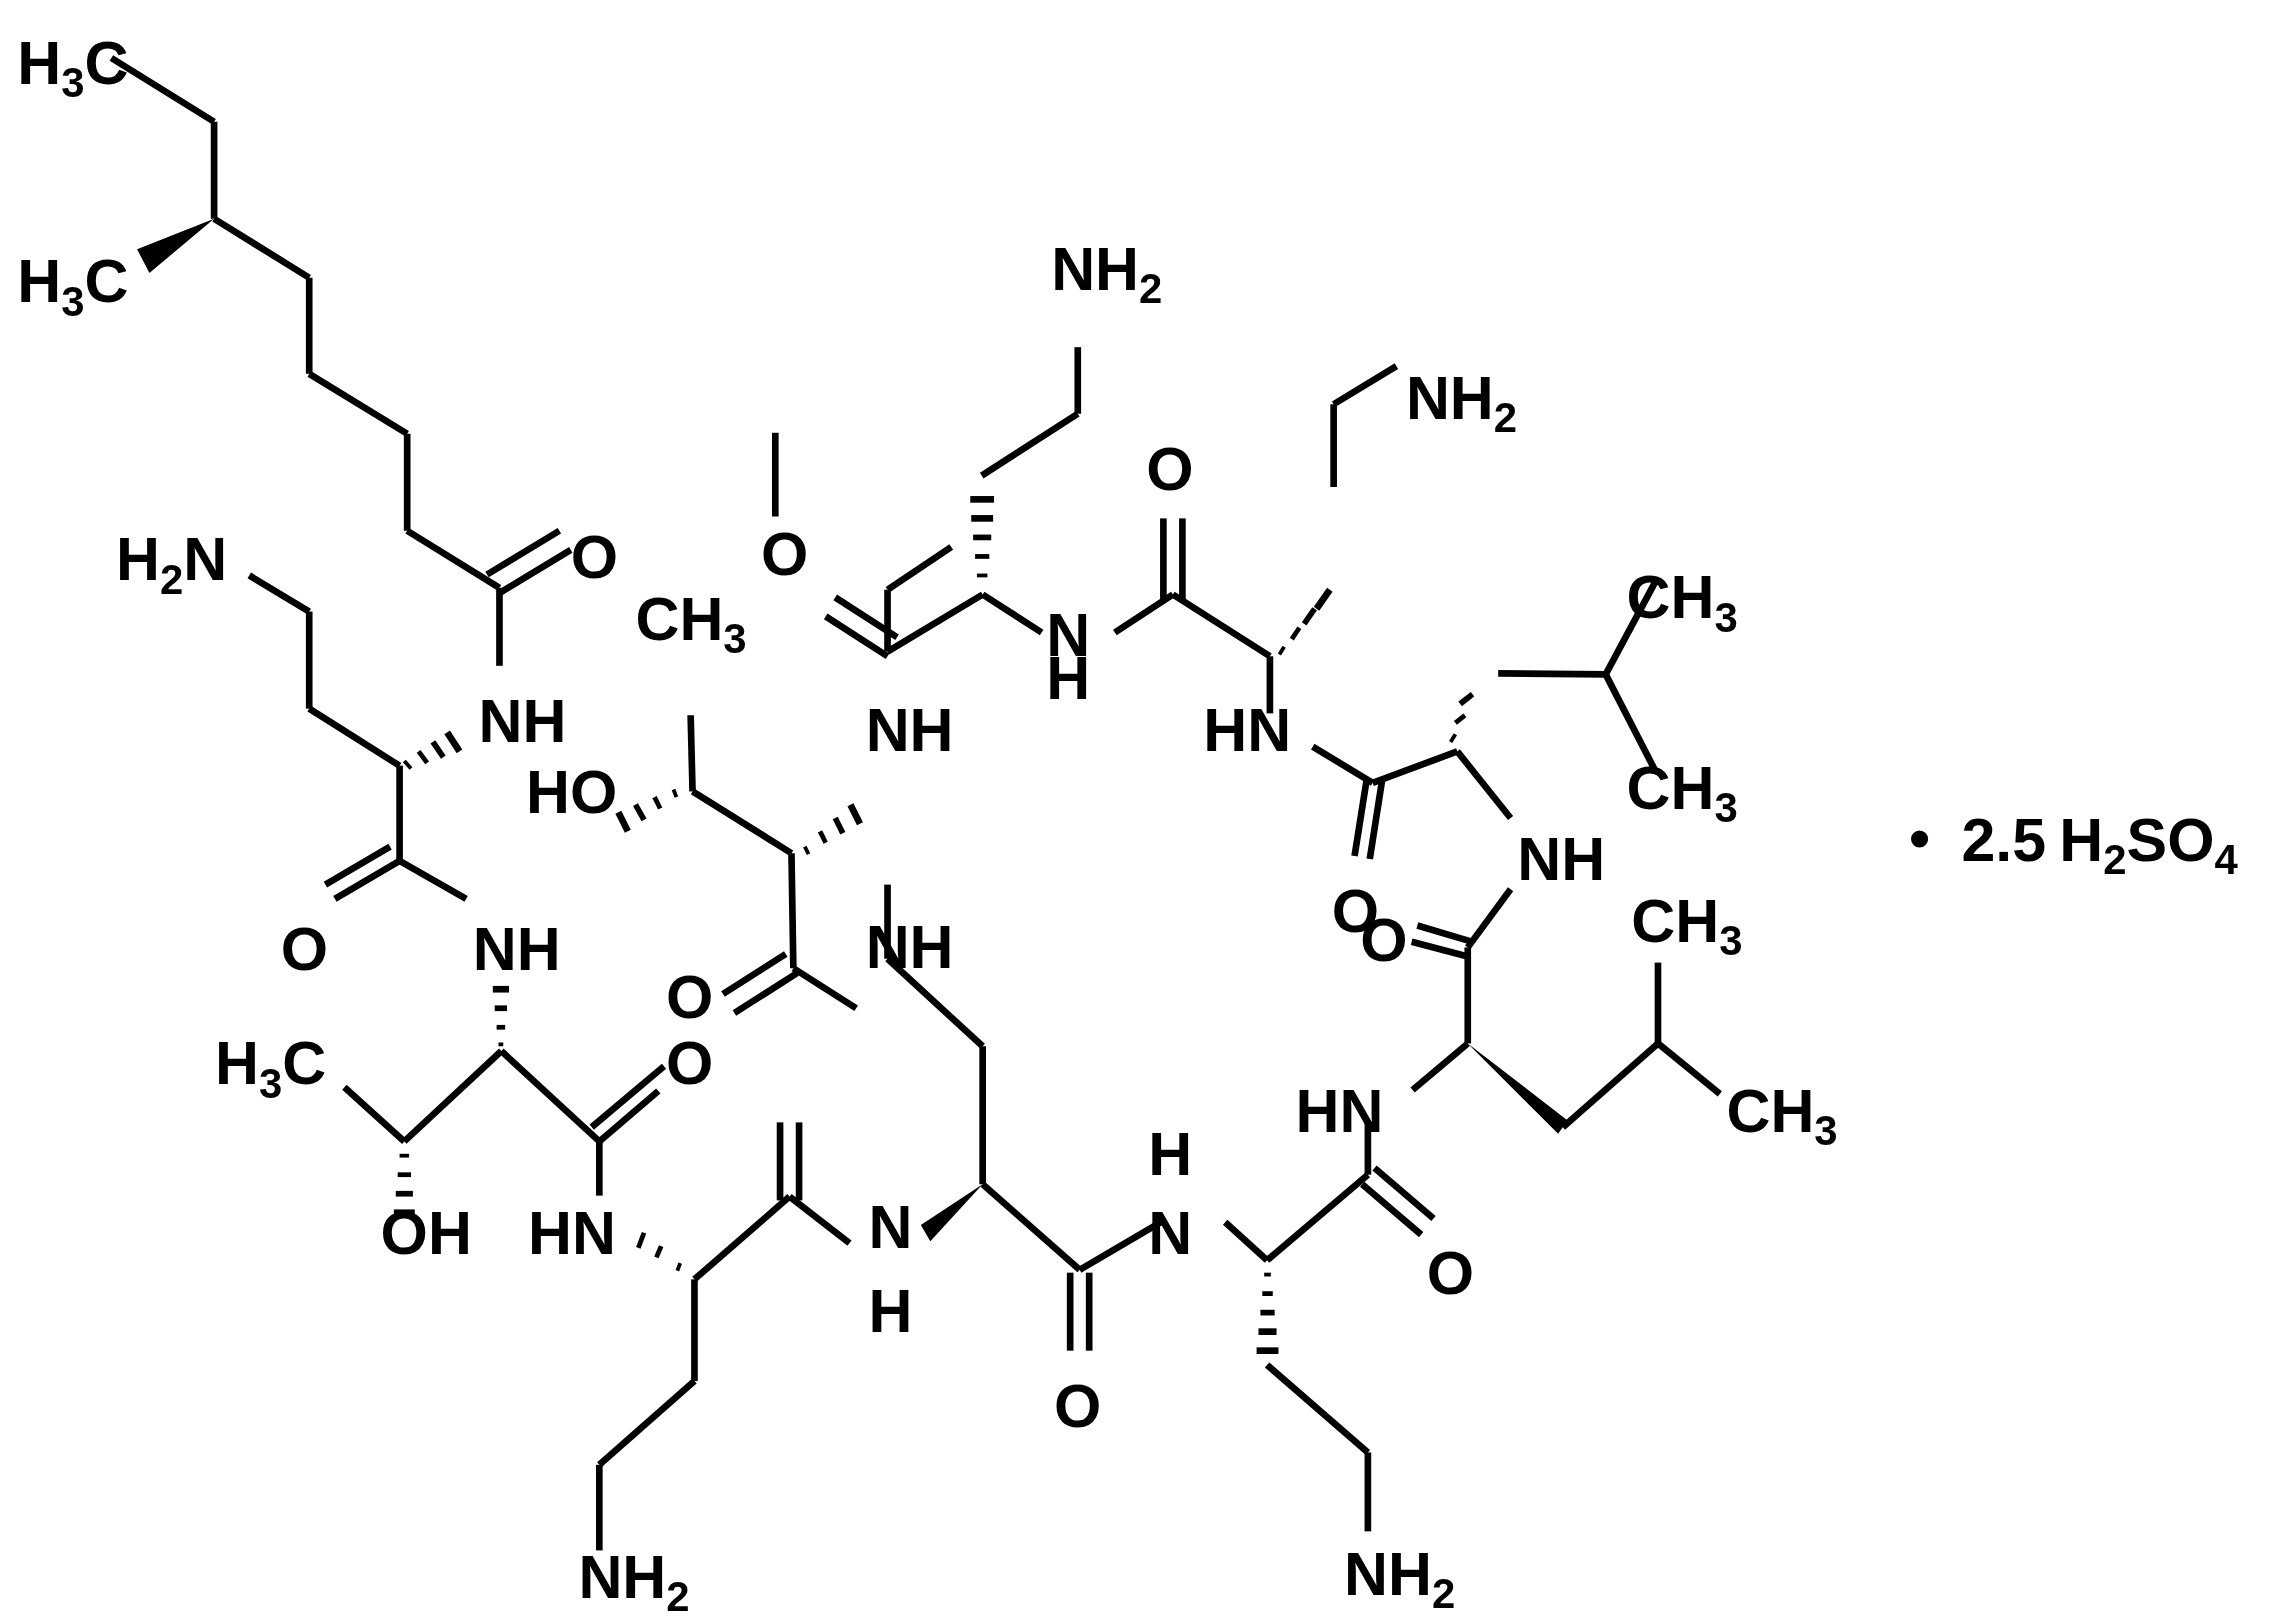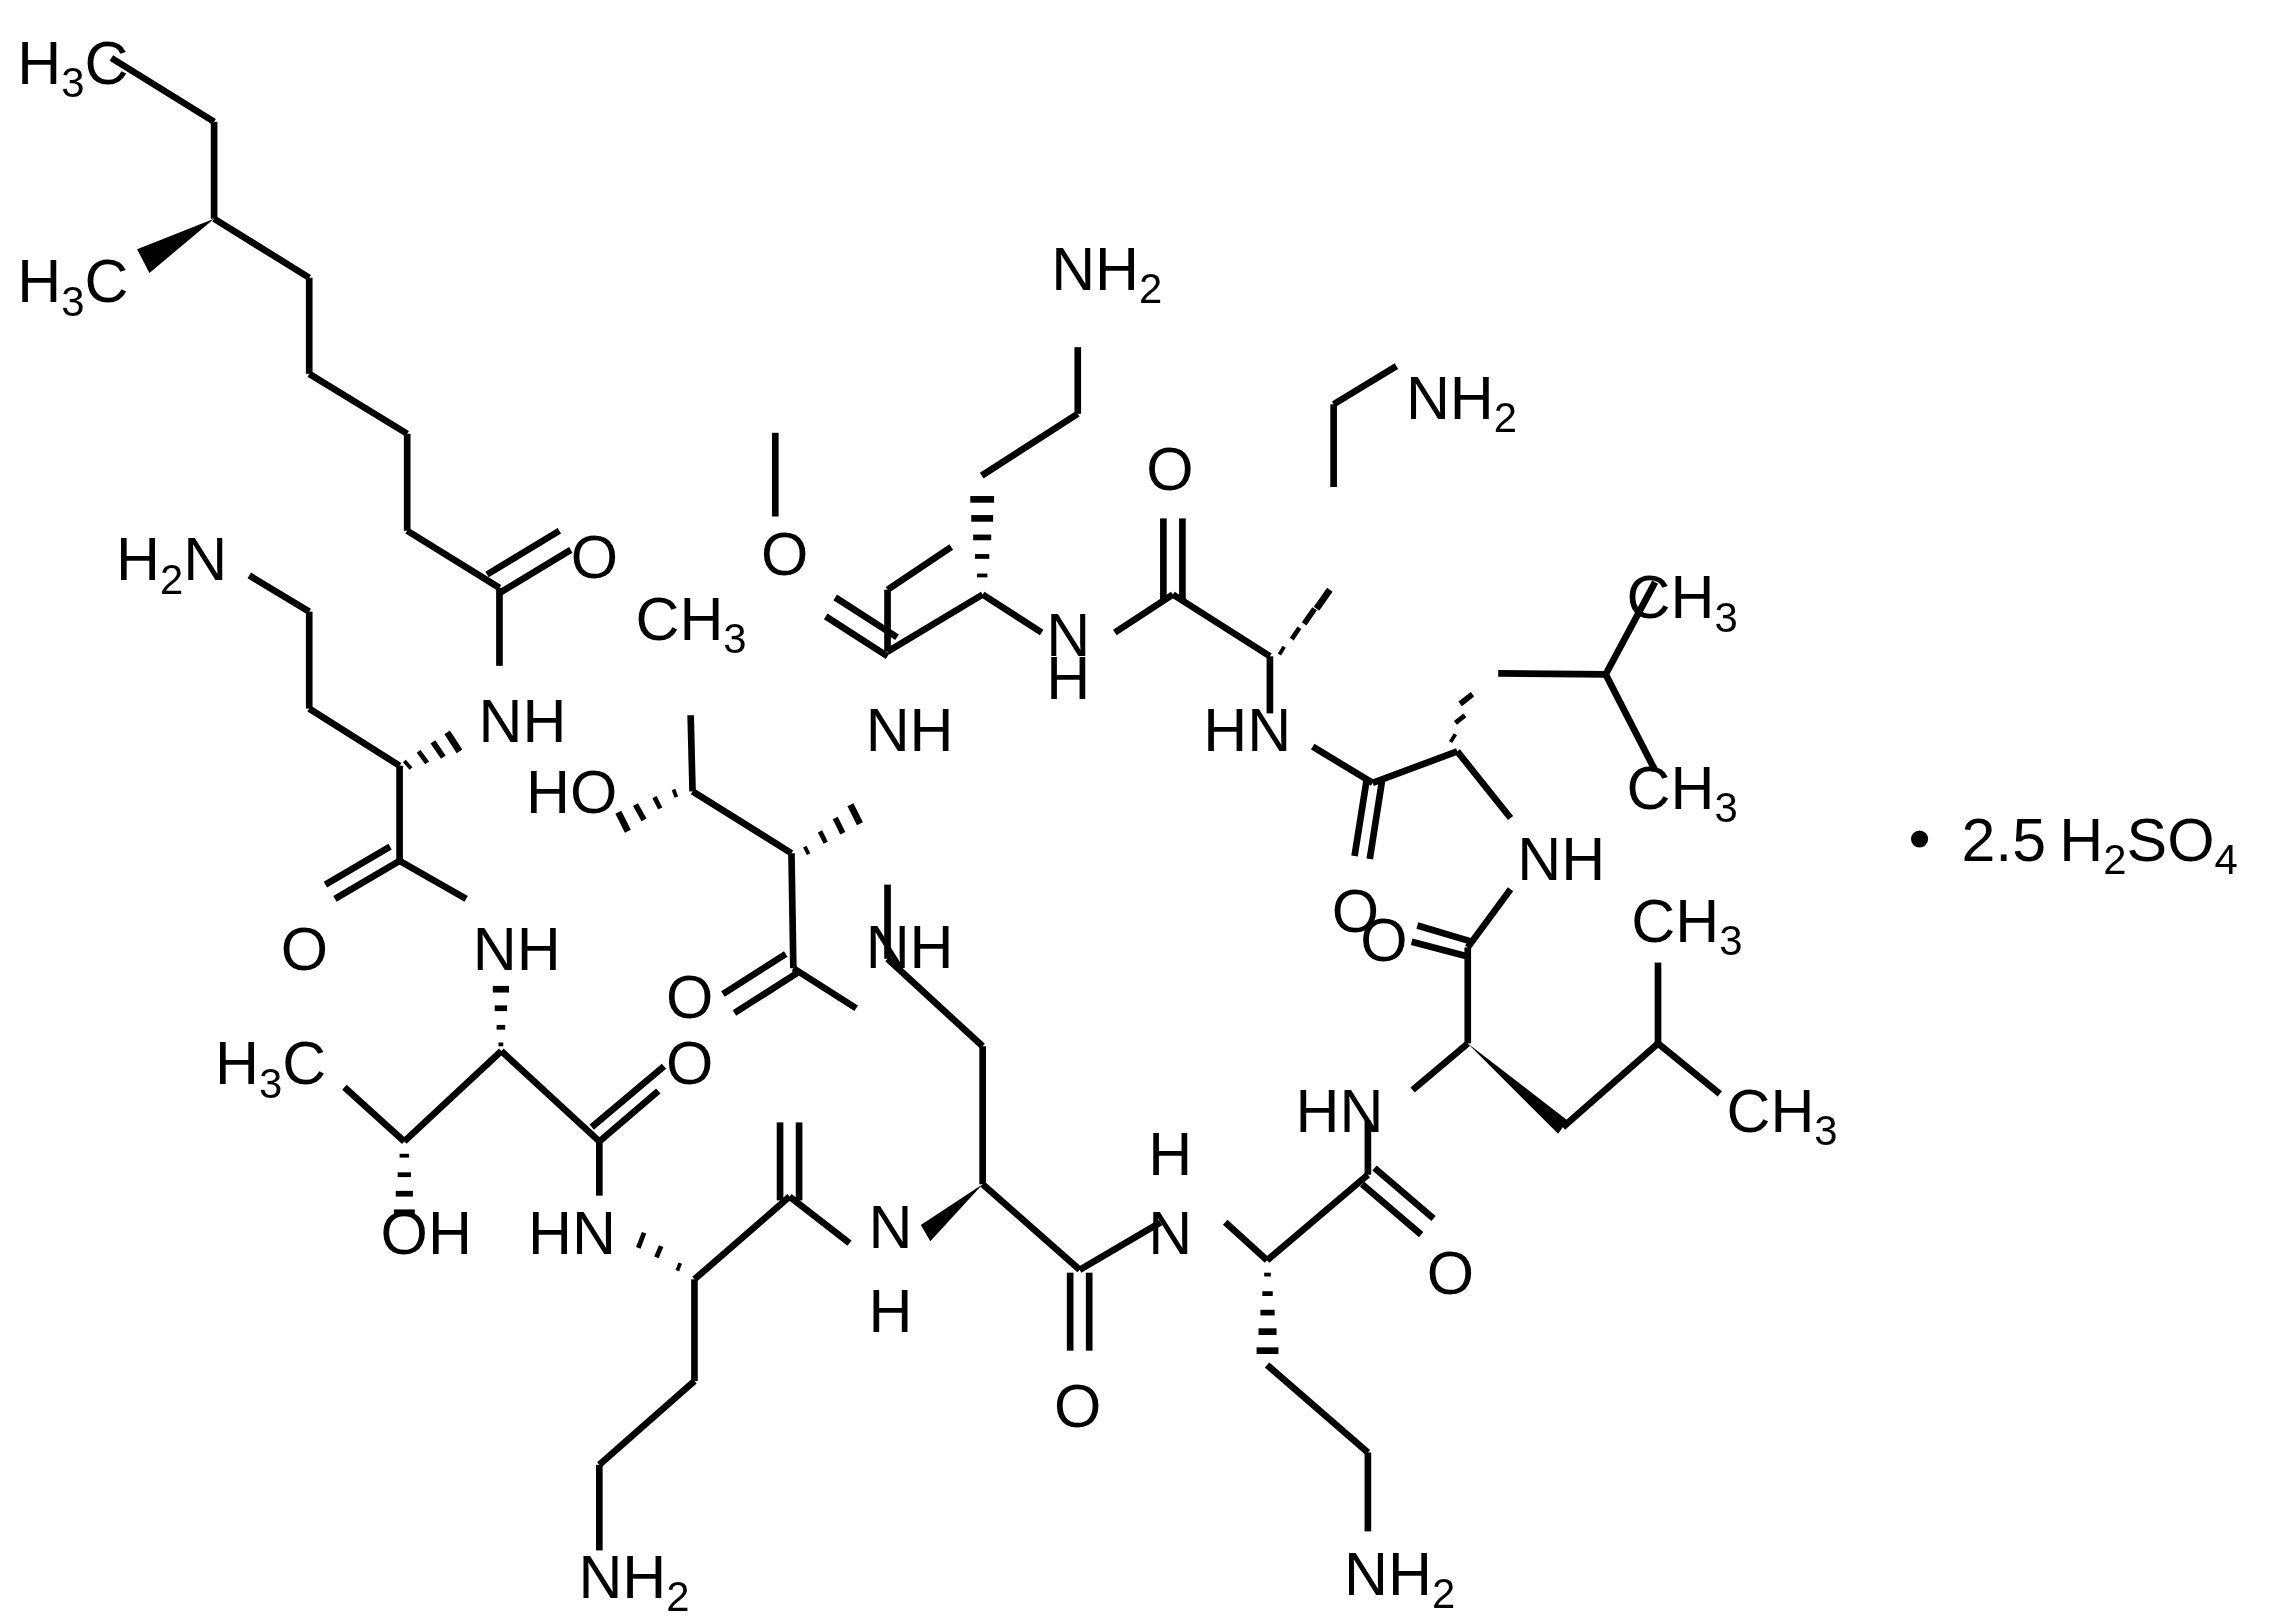--- a/index.html
+++ b/index.html
@@ -1,17 +1,17 @@
 <!DOCTYPE html>
 <html style="font-size:15px"><head>
   <meta charset="utf-8">
   <style>
     html, body { margin: 0; padding: 0; background: #ffffff; }
     body { width: 2283px; height: 1617px; overflow: hidden; }
-    #canvas { position: absolute; left: 0; top: 0; width: 2283px; height: 1617px; }
+    #canvas { position: absolute; left: 0; top: 0; width: 2283px; height: 1617px; font-weight: bold; }
     svg { display: block; }
     .bond { stroke: #000000; stroke-width: 7; stroke-linecap: butt; fill: none; }
     .wedge { fill: #000000; stroke: none; }
     .hash { stroke: #000000; stroke-width: 8; }
     .atom { font-family: "Liberation Sans", sans-serif; font-size: 64px; fill: #000000; }
     .sub { font-size: 44px; }
   </style>
 </head>
 <body>
 

